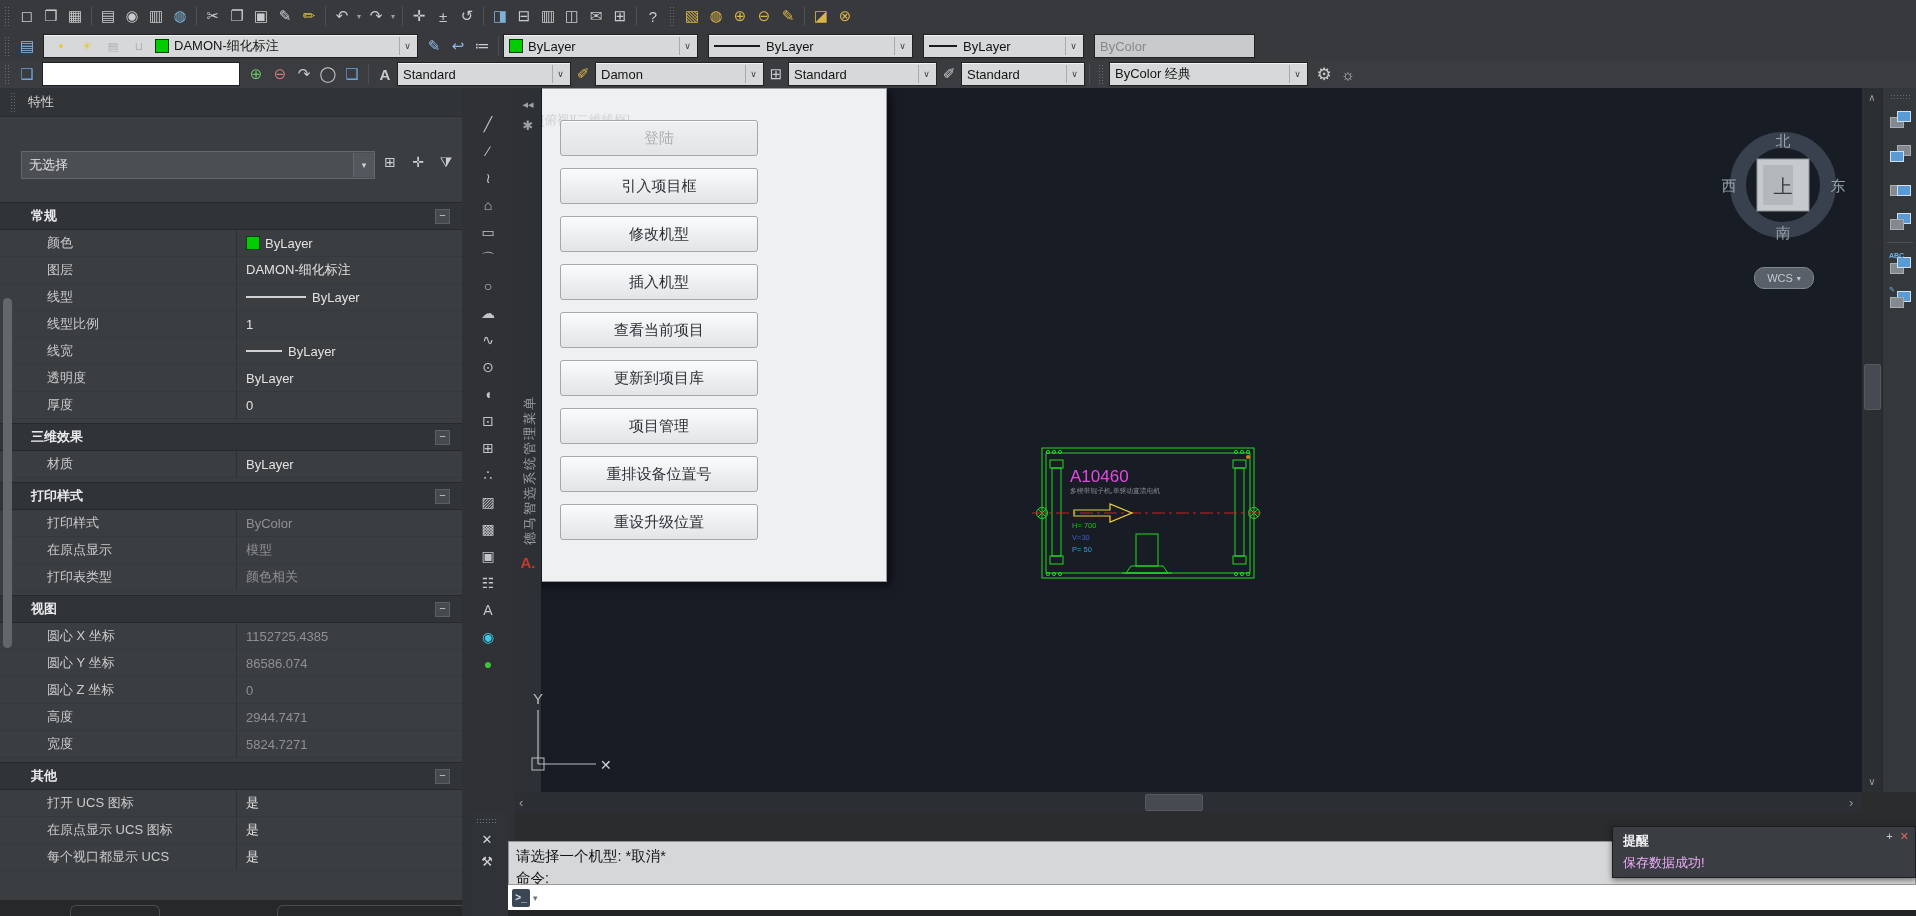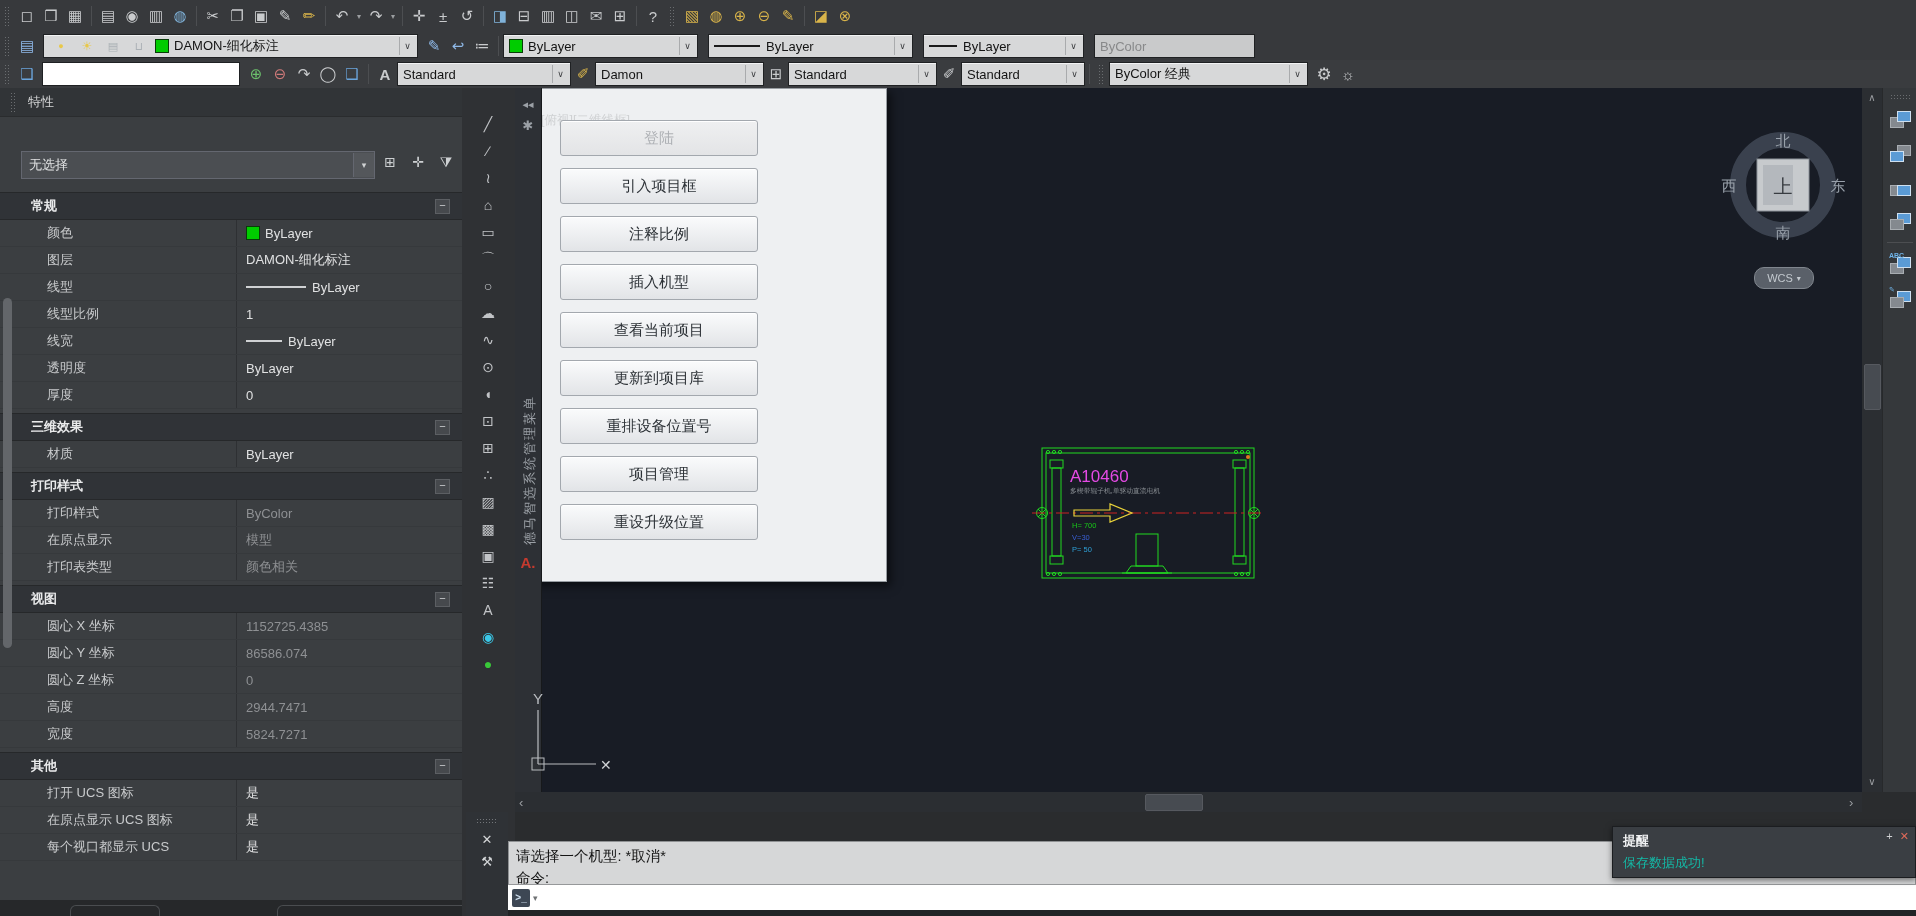--- a/index.html
+++ b/index.html
@@ -33,21 +33,21 @@
   #props .title{height:28px;line-height:28px;background:#313437;color:#d5d6d7;font-size:13px;padding-left:28px;border-bottom:1px solid #2a2c2e;}
   #props .title .grip{position:absolute;left:6px;top:4px;}
   .psel{position:absolute;left:21px;top:63px;width:352px;height:26px;background:#4b4e52;border:1px solid #646770;
         display:flex;align-items:center;color:#e3e4e5;font-size:13px;}
   .psel .lbl{padding-left:7px;flex:1;}
   .psel .car{width:20px;height:24px;background:#54575b;border-left:1px solid #646770;display:flex;align-items:center;justify-content:center;font-size:9px;color:#cfd1d3;}
   .pselic{position:absolute;top:62px;width:24px;height:24px;display:flex;align-items:center;justify-content:center;color:#cdd0d2;font-size:14px;}
   #psecs{position:absolute;left:0;top:100px;width:462px;}
   .psec-h{height:26px;background:#303337;border:1px solid #26282a;border-left:none;border-right:none;color:#e9eaeb;
           font-size:13px;font-weight:bold;line-height:26px;padding-left:31px;position:relative;margin-top:4px;}
-  .psec-h:first-child{margin-top:4px;}
+  .psec-h:first-child{margin-top:14px;}
   .psec-h .minus{position:absolute;right:12px;top:6px;width:13px;height:13px;line-height:11px;text-align:center;
           font-weight:normal;font-size:11px;background:#46494d;border:1px solid #5c5f63;color:#d0d2d4;}
   .prow{height:26px;display:flex;background:#3b3e41;border-bottom:1px solid #36393c;font-size:13px;}
   .prow .pl{width:189px;padding-left:47px;line-height:25px;color:#c9cbcd;border-right:1px solid #2e3033;
             white-space:nowrap;overflow:hidden;}
   .prow .pv{flex:1;display:flex;align-items:center;padding-left:9px;color:#e0e1e2;white-space:nowrap;overflow:hidden;}
   .prow .pv.muted{color:#8e9093;}
   .pscroll{position:absolute;left:3px;top:210px;width:9px;height:350px;border-radius:5px;background:#63666a;}
   #tabstrip{left:0;top:900px;width:515px;height:16px;background:#26282a;}
   #tabstrip i{position:absolute;top:5px;height:14px;border:1px solid #4a4d50;border-bottom:none;border-radius:6px 6px 0 0;}
@@ -104,21 +104,21 @@
   #cmdin .chip{width:18px;height:18px;margin-left:4px;background:#3d4754;color:#cfe0f0;font-size:10px;font-weight:bold;
                display:flex;align-items:center;justify-content:center;border-radius:2px;}
   #cmdin .car{font-size:9px;color:#6f7274;margin:0 6px 0 3px;}
   #cmdin input{border:none;outline:none;flex:1;font-size:14px;font-style:italic;color:#222;font-family:inherit;background:transparent;}
   #cmdin input::placeholder{color:#9b9b9b;font-style:italic;}
   #cmdbottom{left:508px;top:910px;width:1408px;height:6px;background:#222426;}
   
   #toast{left:1612px;top:826px;width:304px;height:52px;background:#3a3e43;border:1px solid #1b1d20;
          box-shadow:0 2px 6px rgba(0,0,0,.5);box-sizing:border-box;}
   #toast .t{position:absolute;left:10px;top:5px;font-weight:bold;font-size:13px;color:#f2f3f4;}
-  #toast .m{position:absolute;left:10px;top:27px;font-size:13px;color:#14b8a6;}
+  #toast .m{position:absolute;left:10px;top:27px;font-size:13px;color:#f0abfc;}
   #toast .ticons{position:absolute;right:6px;top:3px;color:#cfd1d3;font-size:11px;display:flex;gap:7px;}
 </style>
 </head>
 <body>
 
 <div id="root">
 
   <div id="tb1" class="tbrow">
       <span class="grip"></span>
       <span class="ic">◻</span>
@@ -427,26 +427,26 @@
     <div id="dlg">
       <div class="side">
         <span class="sic" style="top:10px">◂◂</span>
         <span class="sic" style="top:30px;font-size:13px">✱</span>
         <span class="vtext">德马智选系统管理菜单</span>
         <span class="alogo">A.</span>
       </div>
       <div id="dlgbtns">
           <button class="dbtn disabled">登陆</button>
           <button class="dbtn">引入项目框</button>
-          <button class="dbtn">注释比例</button>
+          <button class="dbtn">修改机型</button>
           <button class="dbtn">插入机型</button>
           <button class="dbtn">查看当前项目</button>
           <button class="dbtn">更新到项目库</button>
+          <button class="dbtn">项目管理</button>
           <button class="dbtn">重排设备位置号</button>
-          <button class="dbtn">项目管理</button>
           <button class="dbtn">重设升级位置</button>
         </div>
     </div>
 
     <svg class="abs" style="left:515px;top:352px" width="236" height="144" viewBox="0 0 236 144">
       <g stroke="#21d921" fill="none" stroke-width="1">
         <rect x="12" y="8" width="212" height="130"></rect>
         <rect x="16" y="13" width="204" height="120"></rect>
         <rect x="20" y="20" width="13" height="8"></rect>
         <rect x="22" y="28" width="9" height="88"></rect>

